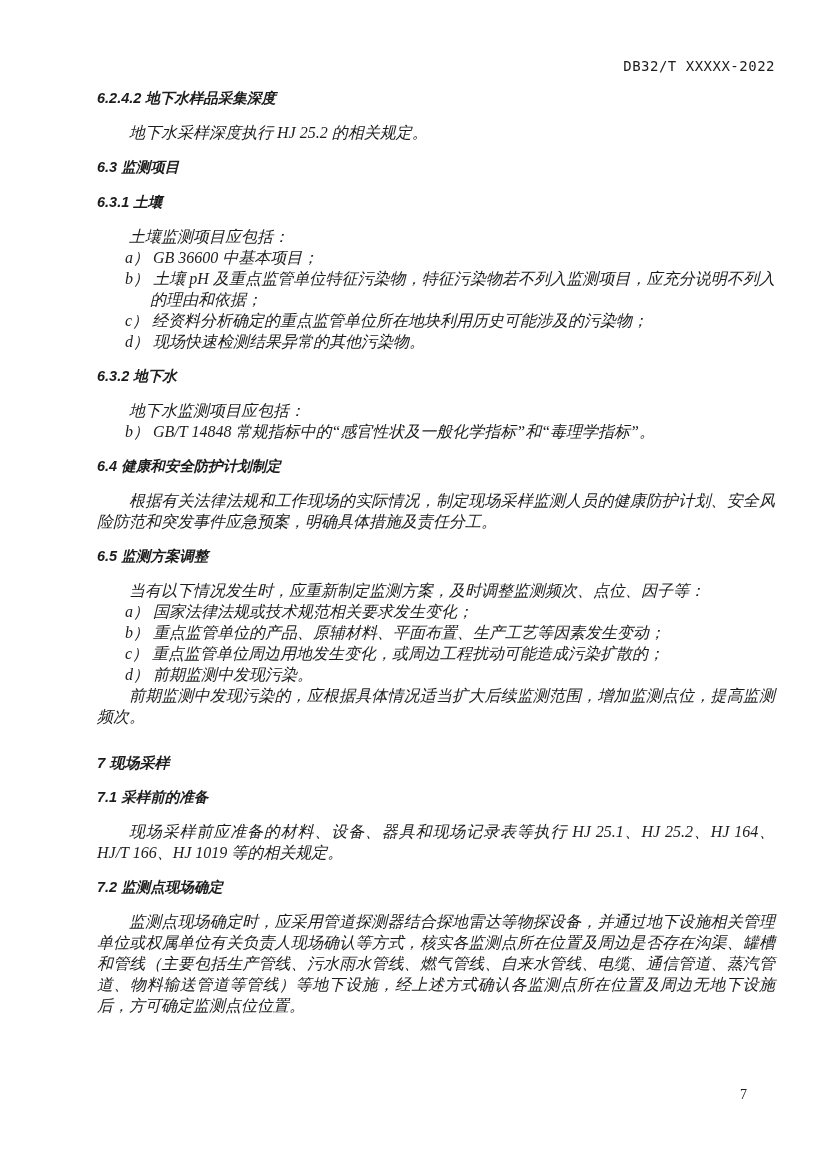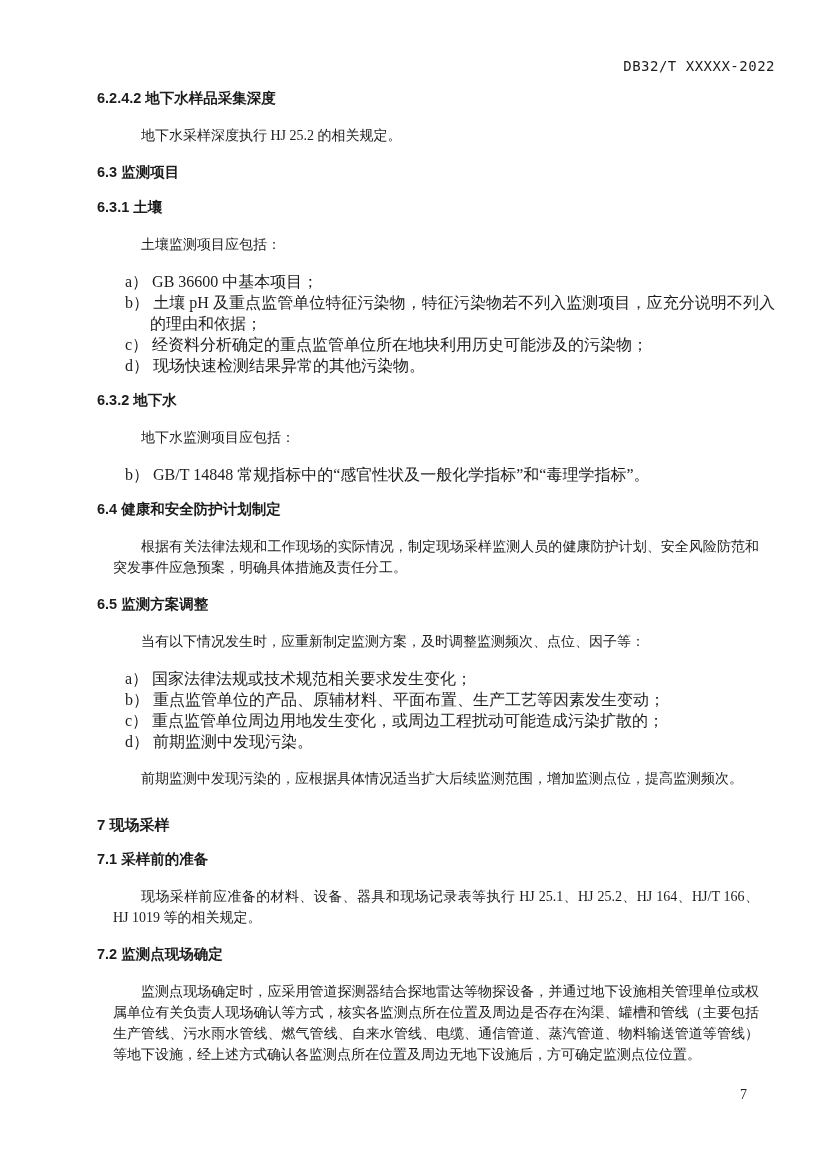--- a/index.html
+++ b/index.html
@@ -21,42 +21,43 @@
   .doc-header {
     text-align: right;
     font-family: "DejaVu Sans Mono", "Liberation Mono", monospace;
     font-size: 14px;
     line-height: 21px;
     letter-spacing: 0.5px;
     color: #1c1c1c;
   }
   .content {
     margin-top: 11px;
+    font-style: italic;
   }
   .h-chapter {
     font-family: "Liberation Sans", "DejaVu Sans", sans-serif;
     font-weight: 700;
     font-size: 15px;
     line-height: 21px;
     margin: 25px 0 3px 0;
   }
   .h-sub {
     font-family: "Liberation Sans", "DejaVu Sans", sans-serif;
     font-weight: 700;
     font-size: 14.5px;
     line-height: 21px;
     margin: 14px 0 13px 0;
   }
   .h-first {
     margin-top: 0;
   }
   .para {
-    font-size: 14px;
+    font-size: 16px;
     line-height: 21px;
-    margin: 16px;
+    margin: 0;
     text-indent: 2em;
     text-align: justify;
   }
   .item {
     font-size: 16px;
     line-height: 21px;
     margin: 0;
     padding-left: 53px;
     text-indent: -25px;
     text-align: justify;

